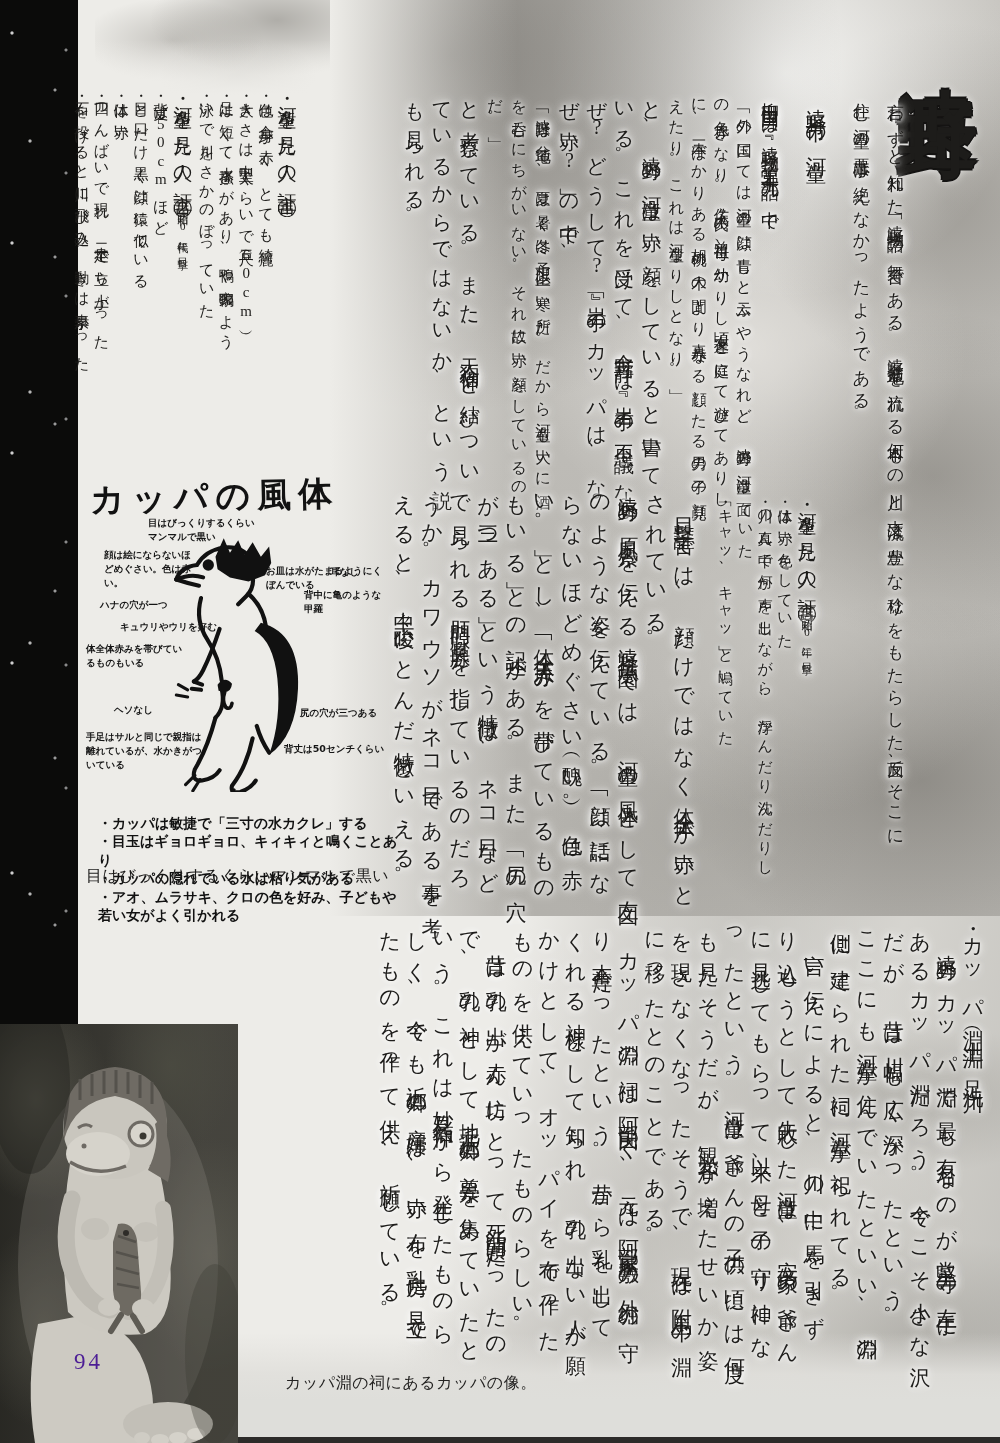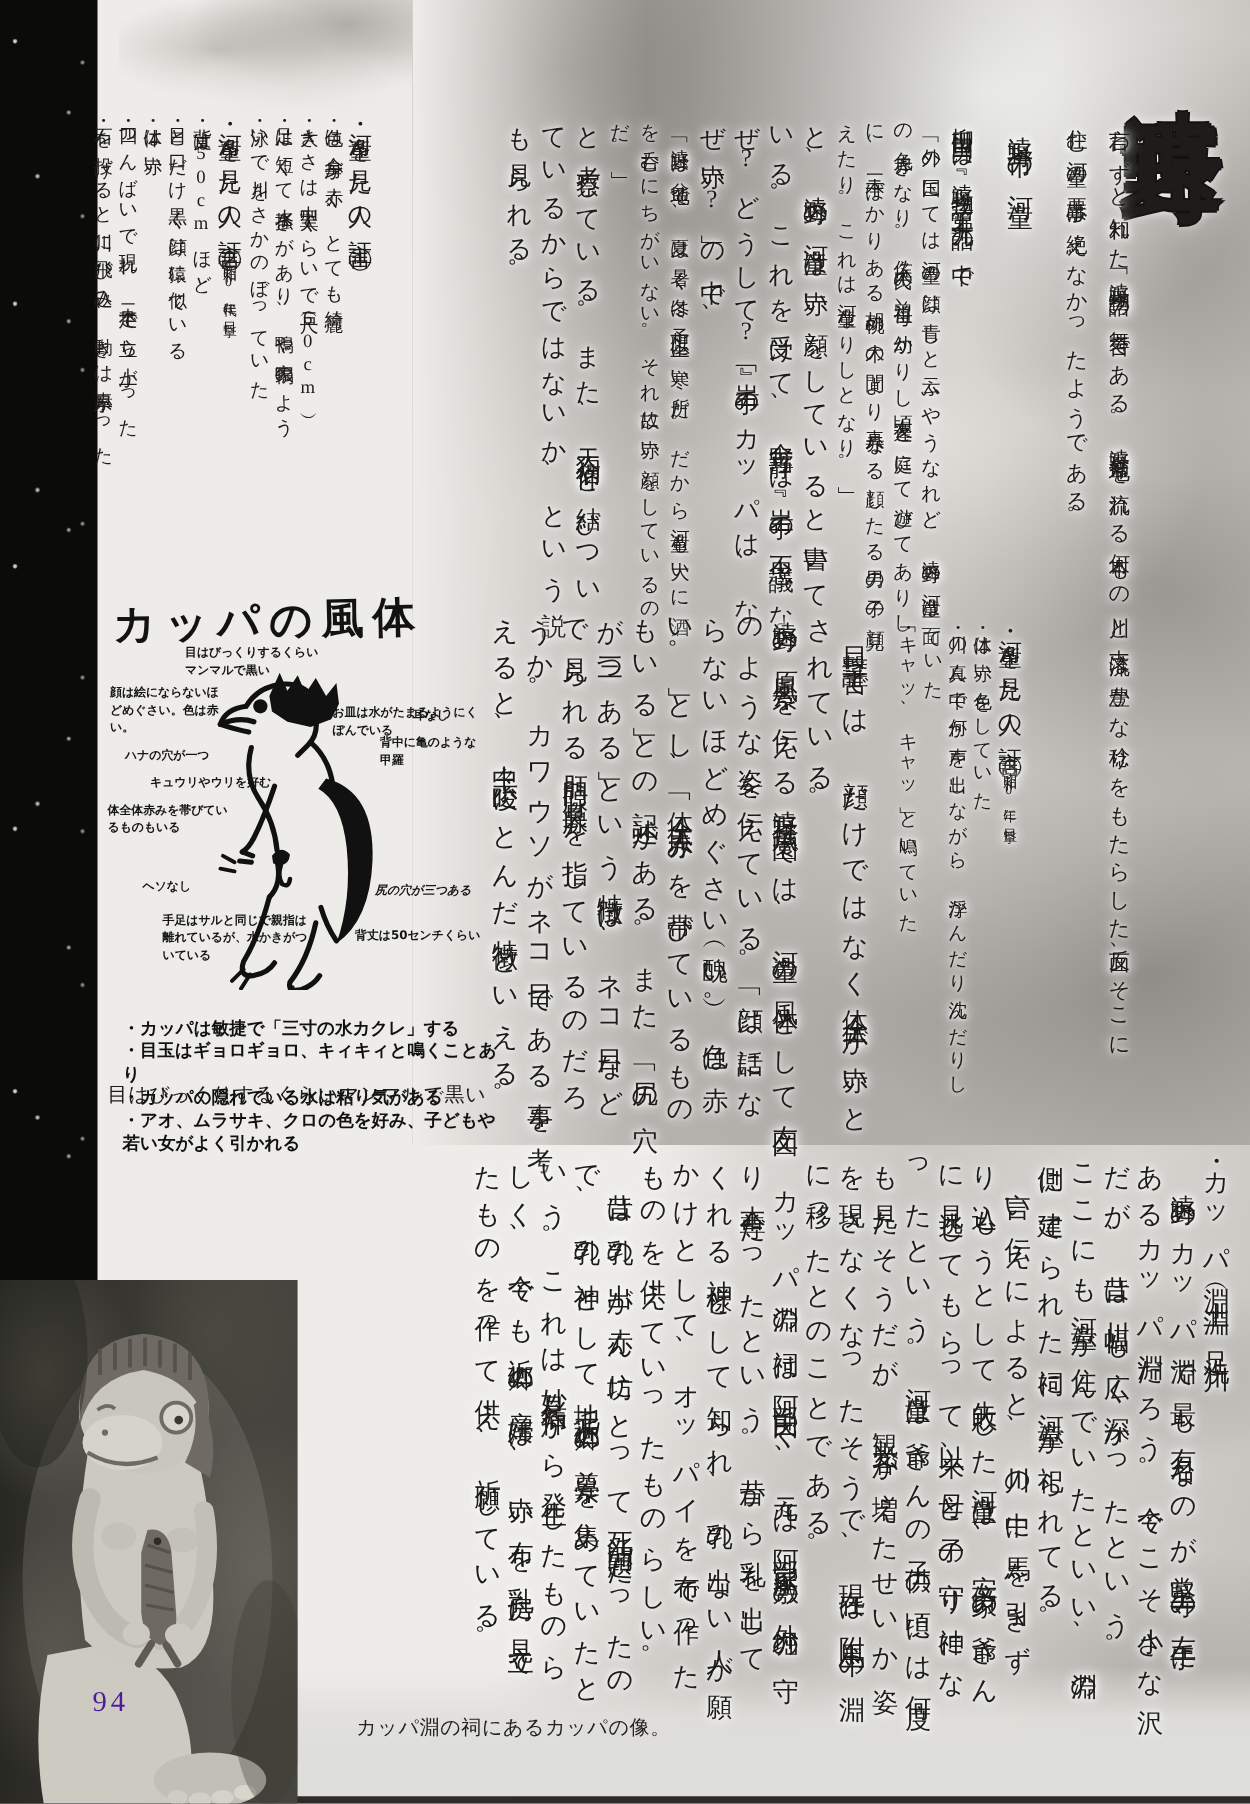--- a/index.html
+++ b/index.html
@@ -72,29 +72,29 @@
 
   
   .figure-block{position:absolute;left:86px;top:470px;width:318px;height:430px;}
   .fig-title{position:absolute;left:4px;top:4px;font-family:"DejaVu Sans",sans-serif;font-weight:bold;
              font-size:34px;letter-spacing:7px;transform:rotate(-1.5deg);color:#121212;}
   .fig-draw{position:absolute;left:80px;top:64px;width:165px;height:258px;}
   .lbl{position:absolute;font-family:"DejaVu Sans",sans-serif;font-size:9.5px;font-weight:bold;
        line-height:1.45;color:#151515;}
   .l0{left:62px;top:46px;width:116px;}
   .l1{left:180px;top:50px;width:120px;margin-top:44px;}
-  .l2{left:2px;top:78px;width:88px;}
+  .l2{left:18px;top:78px;width:88px;}
   .l3{left:244px;top:96px;font-family:Liberation Mono, monospace;}
   .l4{left:218px;top:118px;width:78px;}
   .l5{left:14px;top:128px;}
   .l6{left:18px;top:150px;margin-left:16px;}
   .l7{left:0px;top:172px;width:98px;}
   .l8{left:28px;top:233px;}
-  .l9{left:214px;top:236px;font-style:italic;}
-  .l10{left:0px;top:260px;width:120px;margin-left:44px;}
+  .l9{left:214px;top:236px;}
+  .l10{left:0px;top:260px;width:120px;}
   .l11{left:198px;top:272px;width:112px;}
   .fig-notes{position:absolute;left:12px;top:344px;width:306px;font-family:"DejaVu Sans",sans-serif;
              font-size:14px;font-weight:bold;line-height:1.32;color:#111;}
   .fig-caption{position:absolute;left:0;top:396px;width:320px;font-size:16px;letter-spacing:.5px;color:#1b1a19;}
 
   
   .statue-photo{position:absolute;left:0;top:1024px;width:238px;height:419px;background-color:#34332e;
     background-image:
       radial-gradient(45% 35% at 15% 18%,rgba(92,91,80,.8),transparent 70%),
       radial-gradient(40% 30% at 72% 10%,rgba(76,76,66,.8),transparent 70%),

